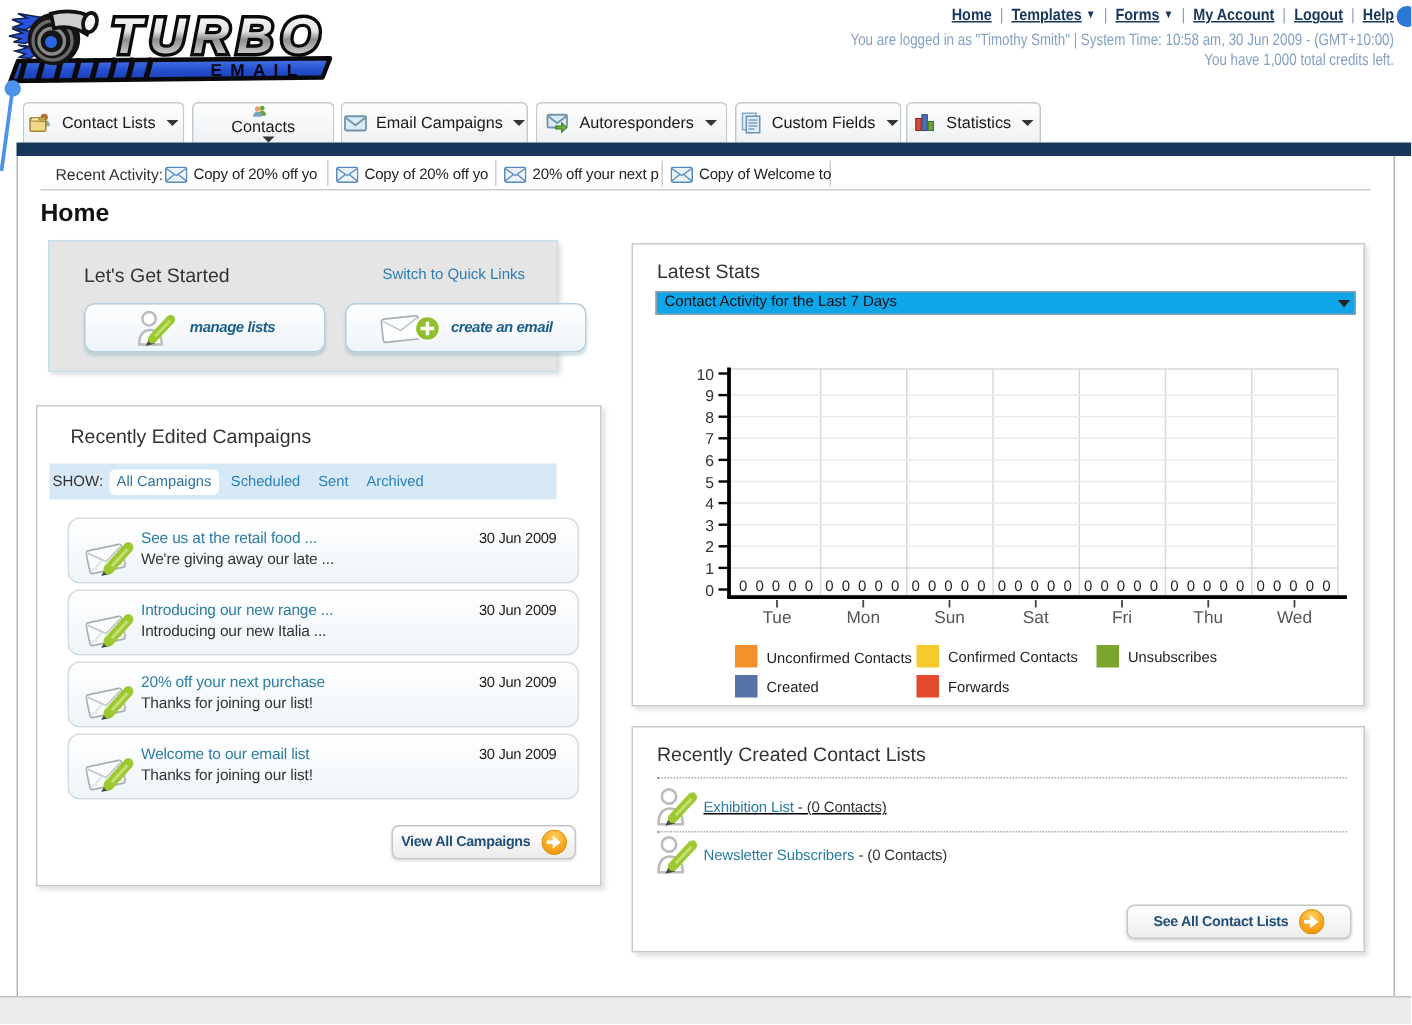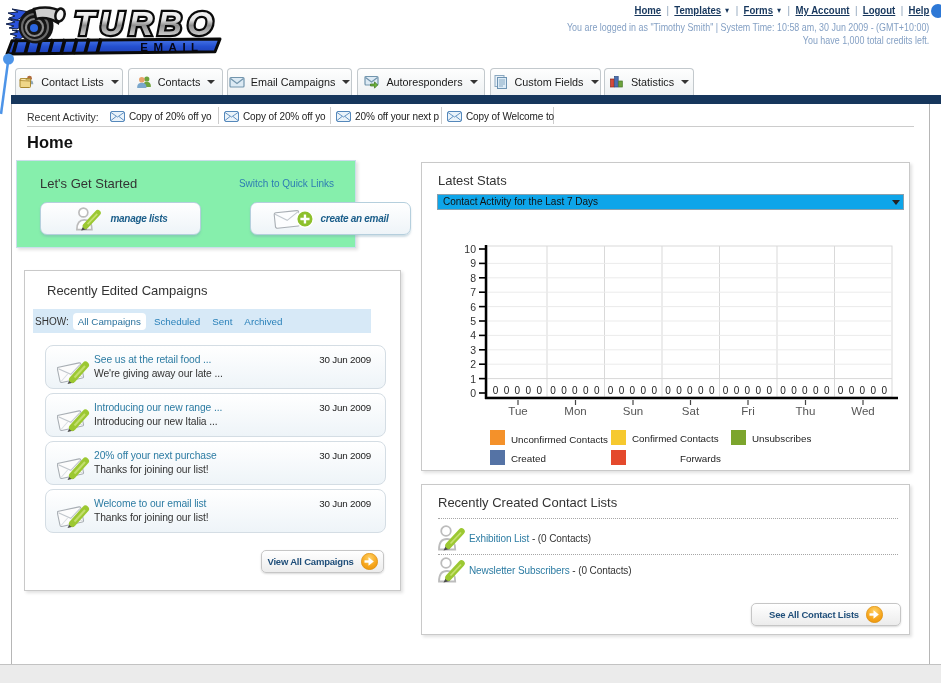--- a/index.html
+++ b/index.html
@@ -18,30 +18,30 @@
 .tabbar { top:68px; left:15px; height:27px; }
 .tab { position:absolute; top:0; height:27px; border:1px solid #c3c9cd; border-bottom:none; border-radius:4px 4px 0 0; background:linear-gradient(#fefefe,#eef1f3); font-size:10.8px; color:#1a1a1a; display:flex; align-items:center; justify-content:center; white-space:nowrap; }
 .tab .ticon { width:16px; height:16px; margin-right:6px; }
 .tab .caret { margin-left:7px; width:0; height:0; border-left:4px solid transparent; border-right:4px solid transparent; border-top:4px solid #333; }
 .navybar { top:95px; left:11px; width:930px; height:9px; background:#16365c; }
 
 
 .wrapper { top:104px; left:11px; width:919px; height:560px; background:#fff; border-left:1px solid #b6b6b6; border-right:1px solid #b6b6b6; }
 .footer { top:664px; left:0; width:941px; height:19px; background:#ebebeb; border-top:1px solid #c2c2c2; }
 
-.recentlbl { top:111px; left:27px; font-size:10.5px; color:#333; }
+.recentlbl { top:111px; left:37px; font-size:10.5px; color:#333; }
 .raitem { top:108px; height:17px; font-size:10px; letter-spacing:-0.1px; color:#222; display:flex; align-items:center; white-space:nowrap; }
 .raitem svg { margin-right:4px; }
 .rasep { top:107px; width:1px; height:17px; background:#ccc; }
 .sepline { top:126px; left:27px; width:887px; height:1px; background:#ccc; }
 .hometitle { top:133px; left:27px; font-size:16.5px; font-weight:bold; color:#111; }
 
 
 .panel { position:absolute; background:#fff; border:1px solid #c9c9c9; box-shadow:2px 2px 3px rgba(0,0,0,0.12); }
-.p-start { left:16px; top:160px; width:340px; height:88px; background:#86efac; border:1px solid #cadeea; }
+.p-start { left:32px; top:160px; width:340px; height:88px; background:#e5e5e5; border:1px solid #cadeea; }
 .p-camp { left:24px; top:270px; width:377px; height:321px; }
 .p-stats { left:421px; top:162px; width:489px; height:309px; }
 .p-lists { left:421px; top:484px; width:489px; height:151px; }
 
 .ptitle { position:absolute; font-size:13px; color:#333; }
 .bluelink { color:#2e7db2; text-decoration:none; }
 
 .startbtn { position:absolute; top:41px; height:33px; background:linear-gradient(#ffffff,#eef4f8); border:1px solid #b5cfdd; border-radius:7px; box-shadow:0 2px 2px rgba(120,160,180,0.35); display:flex; align-items:center; justify-content:center; font-size:10px; font-weight:bold; letter-spacing:-0.3px; color:#1b5e8a;font-style:italic; }
 
 
@@ -134,21 +134,21 @@
 
   <div class="abs tabbar">
     <div class="tab" style="left:0; width:108px;">
       <svg class="ticon" viewBox="0 0 16 16">
           <circle cx="10.5" cy="4.2" r="2.4" fill="#b06a3b"></circle>
           <path d="M6.8 9.2c0-2 1.6-3.2 3.7-3.2s3.7 1.2 3.7 3.2v1H6.8z" fill="#8fa8b8"></path>
           <rect x="1" y="4.5" width="10.5" height="9" rx="1" fill="#efd789" stroke="#a8872e" stroke-width="1"></rect>
           <path d="M1 6.5l1.4-2h4l1 1.4h4.1v1.2z" fill="#f7e7ae" stroke="#a8872e" stroke-width="0.8"></path>
         </svg>
       Contact Lists<span class="caret"></span></div>
-    <div class="tab" style="left:113px; width:95px;">
+    <div class="tab" style="left:113px; width:95px;flex-direction:column;">
       <svg class="ticon" viewBox="0 0 16 16">
           <circle cx="10.8" cy="5" r="2.6" fill="#6da33c"></circle>
           <path d="M6.8 11.5c0-2.3 1.8-3.7 4-3.7s4 1.4 4 3.7v1.5H6.8z" fill="#6da33c"></path>
           <circle cx="5.8" cy="5.8" r="2.8" fill="#e8a26b"></circle>
           <path d="M1.2 12.8c0-2.5 2-4 4.6-4s4.6 1.5 4.6 4v1.2H1.2z" fill="#7aa7cc"></path>
         </svg>
       Contacts<span class="caret"></span></div>
     <div class="tab" style="left:212px; width:125px;">
       <svg class="ticon" viewBox="0 0 16 16">
           <rect x="1" y="3.5" width="14" height="9.5" rx="1" fill="#dceaf4" stroke="#7295ad" stroke-width="1.2"></rect>
@@ -209,21 +209,21 @@
   <div class="panel p-start">
     <div class="ptitle" style="left:23px; top:15px;">Let's Get Started</div>
     <a class="bluelink" style="position:absolute; right:21px; top:17px; font-size:10px;" href="#">Switch to Quick Links</a>
     <div class="startbtn" style="left:23px; width:161px;"><svg width="28" height="26" viewBox="0 0 30 28" style="margin-right:9px;">
   <circle cx="10" cy="7" r="4.8" fill="#fff" stroke="#bcbcbc" stroke-width="1.8"></circle>
   <path d="M3 25.5 c0-7.5 3.2-10.5 8-10.5 c4.5 0 7 2.5 7.8 6.5 l0.4 4 z" fill="#fff" stroke="#bcbcbc" stroke-width="1.8"></path>
   <polygon points="7.5,26.5 14,25 11,19.5" fill="#4a4a4a"></polygon>
   <line x1="12.5" y1="21.5" x2="25.5" y2="7.5" stroke="#9cc832" stroke-width="6.5" stroke-linecap="round"></line>
   <line x1="14.5" y1="19.5" x2="25" y2="8.5" stroke="#c6e070" stroke-width="1.8"></line>
 </svg>manage lists</div>
-    <div class="startbtn" style="left:197px; width:161px;margin-left:36px;"><svg width="42" height="24" viewBox="0 0 46 26" style="margin-right:6px;">
+    <div class="startbtn" style="left:197px; width:161px;"><svg width="42" height="24" viewBox="0 0 46 26" style="margin-right:6px;">
   <g transform="rotate(-6 15 14)">
     <rect x="2" y="5" width="27" height="17" rx="2" fill="#fcfdfe" stroke="#a8aeb4" stroke-width="1.2"></rect>
     <path d="M3 6.5l12.5 8 12.5-8" fill="none" stroke="#c2c8ce" stroke-width="1.2"></path>
   </g>
   <circle cx="35" cy="13" r="9" fill="#8dc02c" stroke="#fff" stroke-width="1.5"></circle>
   <path d="M35 8v10M30 13h10" stroke="#fff" stroke-width="2.6"></path>
 </svg>create an email</div>
   </div>
 
   <div class="panel p-camp">
@@ -402,34 +402,34 @@
 
     <div class="legsw" style="left:68px; top:267px; background:#f4912a;"></div>
     <div class="leglbl" style="left:89px; top:271px;">Unconfirmed Contacts</div>
     <div class="legsw" style="left:189px; top:267px; background:#f6c92f;"></div>
     <div class="leglbl" style="left:210px; top:270px;">Confirmed Contacts</div>
     <div class="legsw" style="left:309px; top:267px; background:#7ca52d;"></div>
     <div class="leglbl" style="left:330px; top:270px;">Unsubscribes</div>
     <div class="legsw" style="left:68px; top:287px; background:#5573a5;"></div>
     <div class="leglbl" style="left:89px; top:290px;">Created</div>
     <div class="legsw" style="left:189px; top:287px; background:#e4492c;"></div>
-    <div class="leglbl" style="left:210px; top:290px;margin-left:48px;">Forwards</div>
+    <div class="leglbl" style="left:210px; top:290px;">Forwards</div>
   </div>
 
   <div class="panel p-lists">
     <div class="ptitle" style="left:16px; top:10px;">Recently Created Contact Lists</div>
     <div class="dotline" style="left:16px; top:33px; width:460px;"></div>
     <span style="position:absolute; left:14px; top:39px;"><svg width="30" height="28" viewBox="0 0 30 28">
   <circle cx="10" cy="7" r="4.8" fill="#fff" stroke="#bcbcbc" stroke-width="1.8"></circle>
   <path d="M3 25.5 c0-7.5 3.2-10.5 8-10.5 c4.5 0 7 2.5 7.8 6.5 l0.4 4 z" fill="#fff" stroke="#bcbcbc" stroke-width="1.8"></path>
   <polygon points="7.5,26.5 14,25 11,19.5" fill="#4a4a4a"></polygon>
   <line x1="12.5" y1="21.5" x2="25.5" y2="7.5" stroke="#9cc832" stroke-width="6.5" stroke-linecap="round"></line>
   <line x1="14.5" y1="19.5" x2="25" y2="8.5" stroke="#c6e070" stroke-width="1.8"></line>
 </svg></span>
-    <div class="listitem-txt" style="left:47px; top:48px;"><a class="bluelink" href="#" style="color:#2d7ca3;">Exhibition List</a><span style="color:#333;"> - (0 Contacts)</span></div>
+    <div class="listitem-txt" style="left:47px; top:48px;text-decoration:underline;"><a class="bluelink" href="#" style="color:#2d7ca3;">Exhibition List</a><span style="color:#333;"> - (0 Contacts)</span></div>
     <div class="dotline" style="left:16px; top:69px; width:460px;"></div>
     <span style="position:absolute; left:14px; top:71px;"><svg width="30" height="28" viewBox="0 0 30 28">
   <circle cx="10" cy="7" r="4.8" fill="#fff" stroke="#bcbcbc" stroke-width="1.8"></circle>
   <path d="M3 25.5 c0-7.5 3.2-10.5 8-10.5 c4.5 0 7 2.5 7.8 6.5 l0.4 4 z" fill="#fff" stroke="#bcbcbc" stroke-width="1.8"></path>
   <polygon points="7.5,26.5 14,25 11,19.5" fill="#4a4a4a"></polygon>
   <line x1="12.5" y1="21.5" x2="25.5" y2="7.5" stroke="#9cc832" stroke-width="6.5" stroke-linecap="round"></line>
   <line x1="14.5" y1="19.5" x2="25" y2="8.5" stroke="#c6e070" stroke-width="1.8"></line>
 </svg></span>
     <div class="listitem-txt" style="left:47px; top:80px;"><a class="bluelink" href="#" style="color:#2d7ca3;">Newsletter Subscribers</a><span style="color:#333;"> - (0 Contacts)</span></div>
     <div class="arrowbtn" style="left:329px; top:118px; width:150px;">See All Contact Lists<span class="ocircle">

